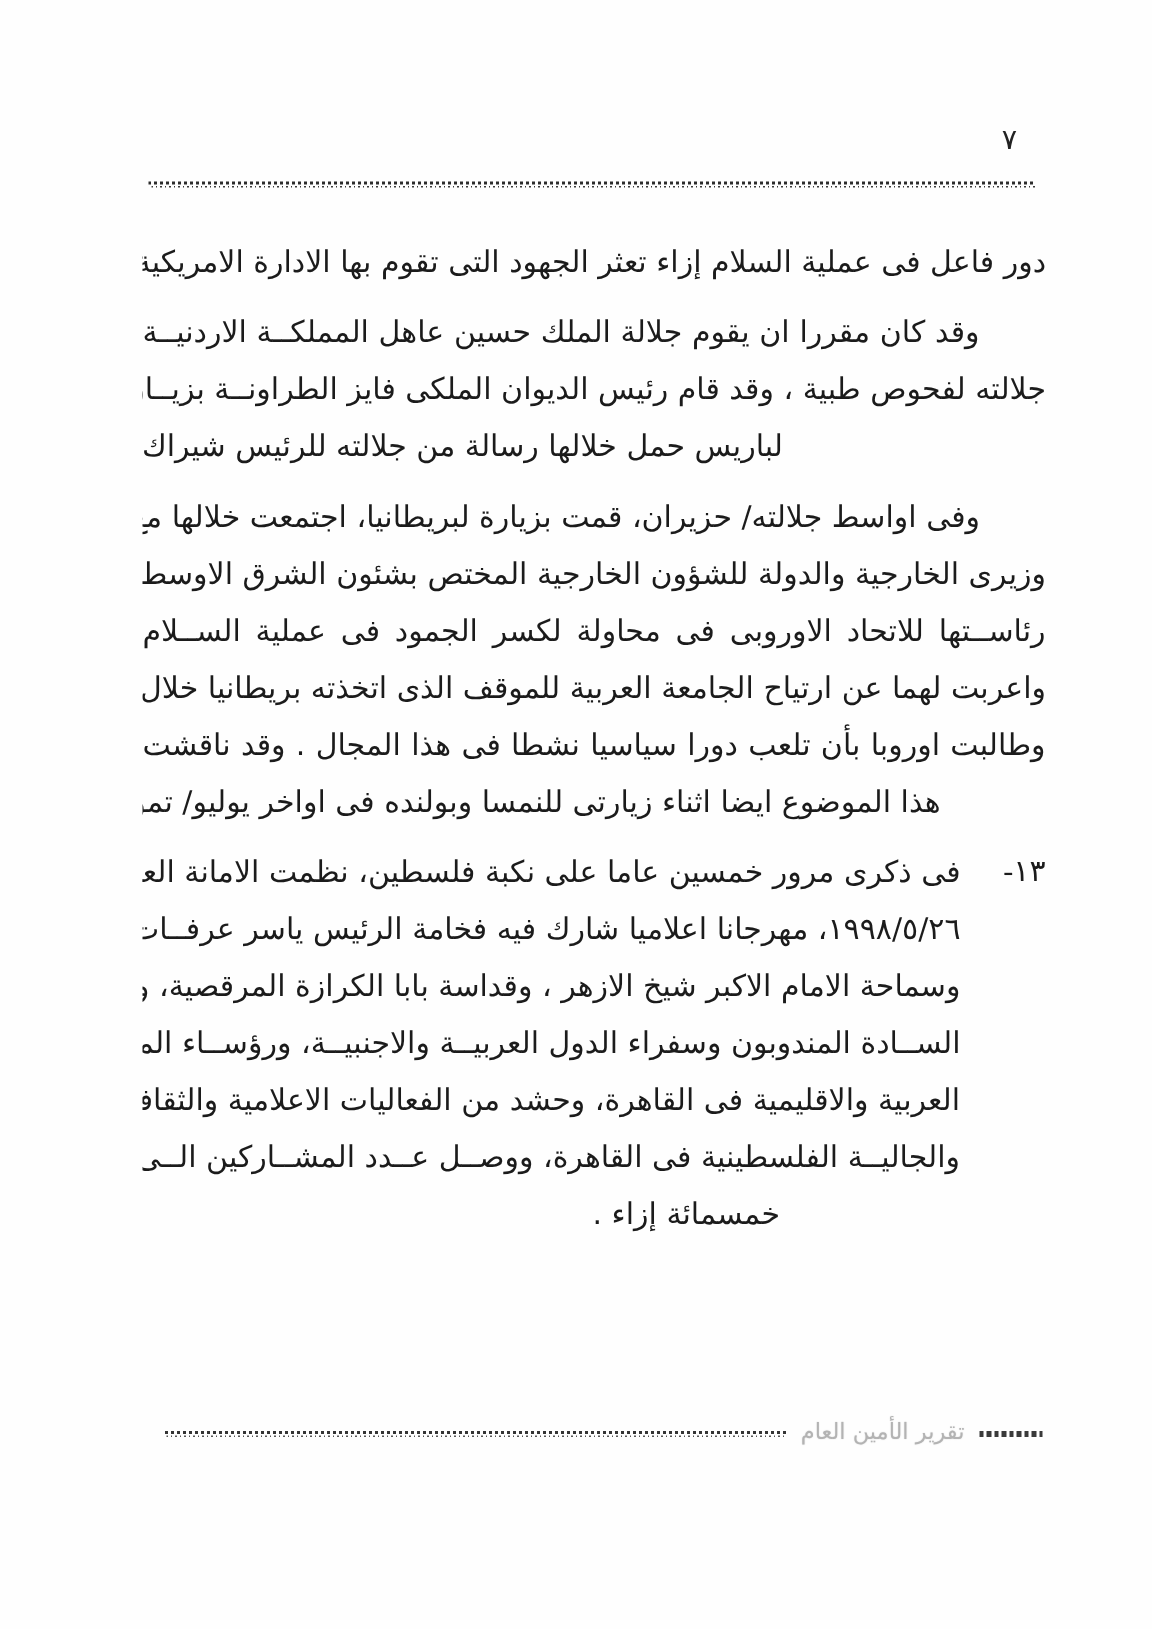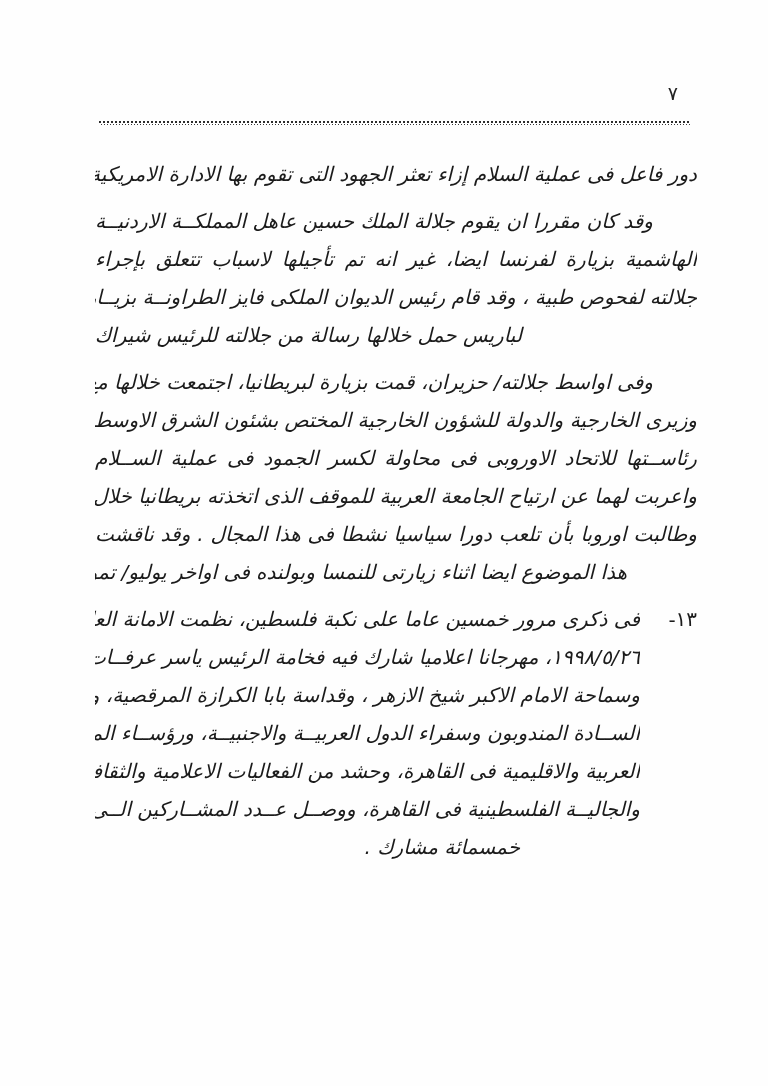--- a/index.html
+++ b/index.html
@@ -43,21 +43,20 @@
     direction: rtl;
   }
   .para { margin: 0 0 9px 0; }
   .para.indent .line:first-child { text-indent: 44px; }
   .line {
     text-align: justify;
     text-align-last: justify;
     max-height: 38px;
     overflow: hidden;
     white-space: nowrap;
-    font-style: italic;
   }
   .line.pad {
     text-align: right;
     text-align-last: right;
   }
   .item {
     position: relative;
     padding-right: 57px;
     margin-top: 3px;
   }
@@ -116,21 +115,20 @@
 
   <div class="top-rule"></div>
 
   <div class="content">
     <div id="paragraphs">
         <div class="para">
           <div class="line">دور فاعل فى عملية السلام إزاء تعثر الجهود التى تقوم بها الادارة الامريكية</div>
         </div>
         <div class="para indent">
           <div class="line">وقد كان مقررا ان يقوم جلالة الملك حسين عاهل المملكــة الاردنيــة</div>
-          <div class="line">الهاشمية بزيارة لفرنسا ايضا، غير انه تم تأجيلها لاسباب تتعلق بإجراء</div>
           <div class="line">جلالته لفحوص طبية ، وقد قام رئيس الديوان الملكى فايز الطراونــة بزيــارة</div>
           <div class="line pad" style="padding-right: 175px;">لباريس حمل خلالها رسالة من جلالته للرئيس شيراك .</div>
         </div>
         <div class="para indent">
           <div class="line">وفى اواسط جلالته/ حزيران، قمت بزيارة لبريطانيا، اجتمعت  خلالها مع</div>
           <div class="line">وزيرى الخارجية والدولة للشؤون الخارجية المختص بشئون الشرق الاوسط،</div>
           <div class="line">رئاســتها للاتحاد الاوروبى فى محاولة لكسر الجمود فى عملية الســلام</div>
           <div class="line">واعربت لهما عن ارتياح الجامعة العربية للموقف الذى اتخذته بريطانيا خلال</div>
           <div class="line">وطالبت اوروبا بأن تلعب دورا سياسيا نشطا فى هذا المجال . وقد ناقشت</div>
           <div class="line pad" style="padding-right: 70px;">هذا الموضوع ايضا اثناء زيارتى للنمسا وبولنده فى اواخر يوليو/ تموز .</div>
@@ -139,19 +137,24 @@
 
     <div class="item">
       <span class="marker">١٣-</span>
       <div id="item-lines">
           <div class="line">فى ذكرى مرور خمسين عاما على نكبة فلسطين، نظمت الامانة العامــة يوم</div>
           <div class="line">١٩٩٨/٥/٢٦، مهرجانا اعلاميا شارك فيه فخامة الرئيس ياسر عرفــات،</div>
           <div class="line">وسماحة الامام الاكبر شيخ الازهر ، وقداسة بابا الكرازة المرقصية، وحضره</div>
           <div class="line">الســادة المندوبون وسفراء الدول العربيــة والاجنبيــة، ورؤســاء المنظمــات</div>
           <div class="line">العربية والاقليمية  فى القاهرة، وحشد من الفعاليات الاعلامية والثقافيــة،</div>
           <div class="line">والجاليــة الفلسطينية فى القاهرة، ووصــل عــدد المشــاركين  الــى حوالــى</div>
-          <div class="line pad" style="padding-right: 120px;">خمسمائة مشارك .</div>
+          <div class="line pad" style="padding-right: 120px;">خمسمائة إزاء .</div>
         </div>
     </div>
   </div>
 
+  <div class="footer">
+    <div class="footer-dash"></div>
+    <div class="footer-stamp">تقرير الأمين العام</div>
+    <div class="footer-rule"></div>
+  </div>
 
 </div>
 
 </body></html>

